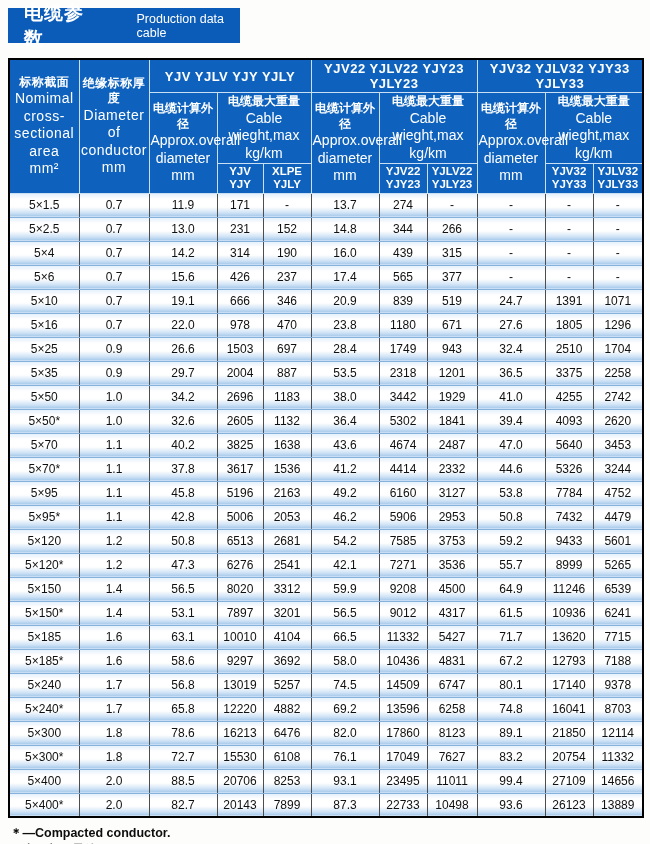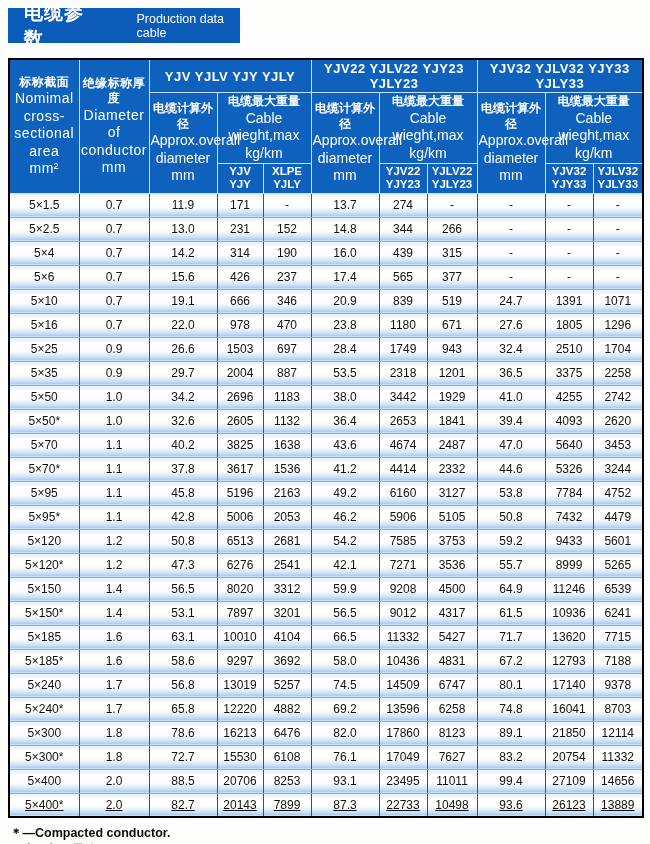--- a/index.html
+++ b/index.html
@@ -46,21 +46,21 @@
   tbody td {
     height: 24px; padding: 0 2px;
     text-align: center; font-size: 12px; color: #101010;
     border-right: 1px solid #4d4d4d;
     border-bottom: 1px solid #86b1dd;
     background-image: linear-gradient(180deg,
       #e3effb 0%, #ffffff 26%, #ffffff 58%, #cfe2f5 84%, #a3c8ea 100%);
     white-space: nowrap;
   }
   tbody td:last-child { border-right: none; }
-  tbody tr:last-child td { border-bottom: none; text-decoration: underline; }
+  tbody tr:last-child td { border-bottom: none; }
 
   .footnotes { margin: 7px 0 0 10px; font-size: 12.5px; line-height: 1.35; font-weight: 600; color: #0d0d0d; }
 </style>
 </head>
 <body>
 
 <div class="top">
   <div class="title-box">
     <span class="title-zh">电缆参数</span>
     <span class="title-en">Production data cable</span>
@@ -281,21 +281,21 @@
         <td>4255</td>
         <td>2742</td>
       </tr>
       <tr>
         <td>5×50*</td>
         <td>1.0</td>
         <td>32.6</td>
         <td>2605</td>
         <td>1132</td>
         <td>36.4</td>
-        <td>2653</td>
+        <td>5302</td>
         <td>1841</td>
         <td>39.4</td>
         <td>4093</td>
         <td>2620</td>
       </tr>
       <tr>
         <td>5×70</td>
         <td>1.1</td>
         <td>40.2</td>
         <td>3825</td>
@@ -334,21 +334,21 @@
         <td>4752</td>
       </tr>
       <tr>
         <td>5×95*</td>
         <td>1.1</td>
         <td>42.8</td>
         <td>5006</td>
         <td>2053</td>
         <td>46.2</td>
         <td>5906</td>
-        <td>5105</td>
+        <td>2953</td>
         <td>50.8</td>
         <td>7432</td>
         <td>4479</td>
       </tr>
       <tr>
         <td>5×120</td>
         <td>1.2</td>
         <td>50.8</td>
         <td>6513</td>
         <td>2681</td>

